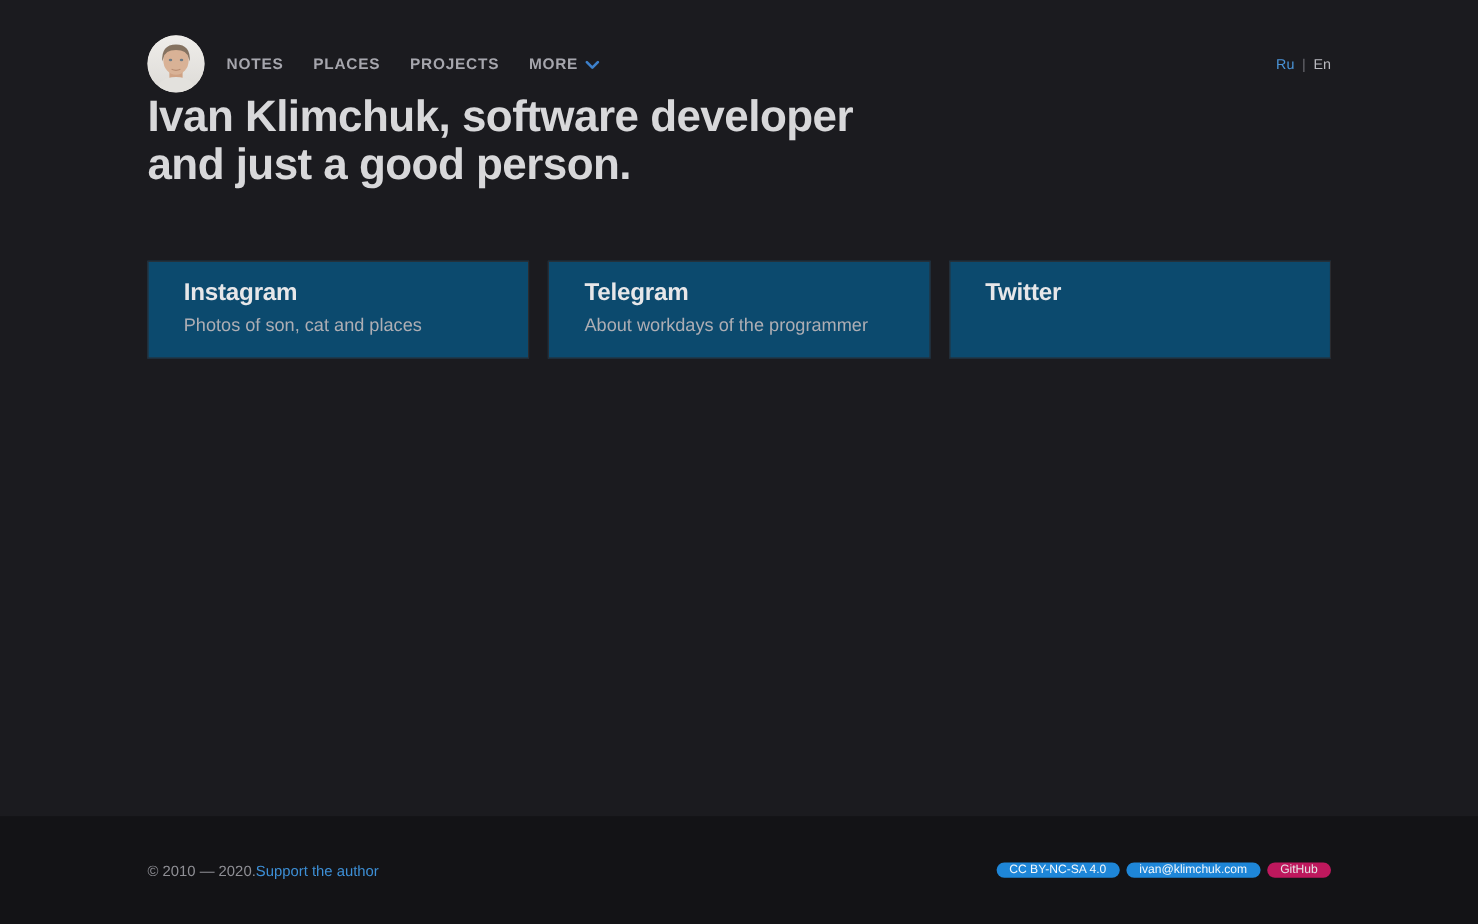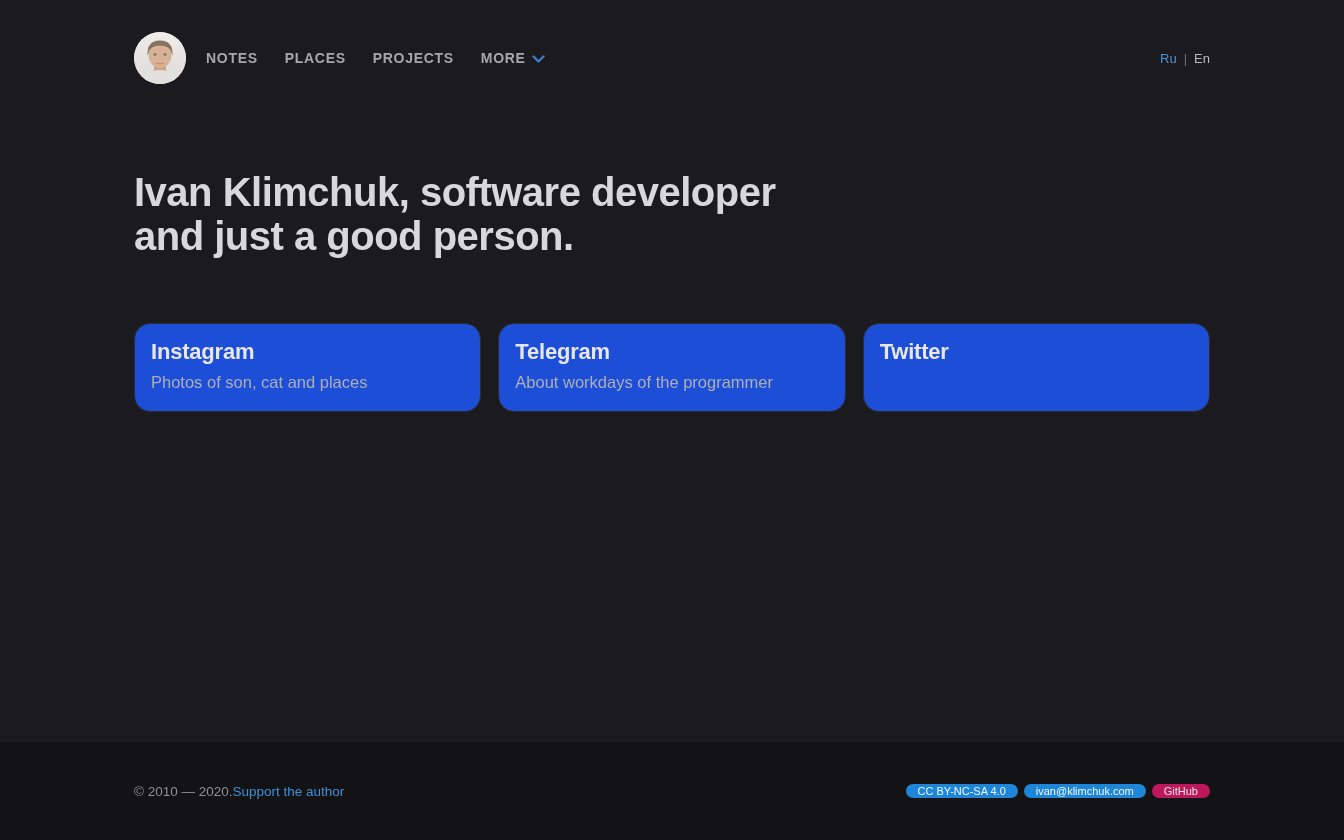--- a/index.html
+++ b/index.html
@@ -53,21 +53,21 @@
     font-size: 13px;
     display: flex;
     align-items: center;
     gap: 7px;
   }
   .lang-active { color: #4a94d8; cursor: pointer; }
   .lang-sep { color: #6b6b72; }
   .lang-other { color: #b9b9bf; cursor: pointer; }
 
   
-  .hero { margin-top: 86px; }
+  .hero { }
   .hero-title {
     font-size: 40px;
     line-height: 44px;
     font-weight: 800;
     letter-spacing: -0.5px;
     color: #d8d8da;
   }
   .hero-subtitle {
     margin-top: 23px;
     font-size: 17px;
@@ -75,24 +75,24 @@
   }
 
   
   .cards {
     margin-top: 65px;
     display: flex;
     gap: 17px;
   }
   .card {
     flex: 1 1 0;
-    background: #1d4ed8;
+    background: #0c4a6e;
     border: 1px solid #2b2b2f;
-    border-radius: 16px;
-    padding: 15px 16px 19px 16px;
+    border-radius: 0;
+    padding: 15px 16px 19px 32px;
     cursor: pointer;
   }
   .card-title {
     font-size: 22px;
     font-weight: 700;
     color: #e7e7e9;
     letter-spacing: -0.2px;
   }
   .card-desc {
     margin-top: 8px;

